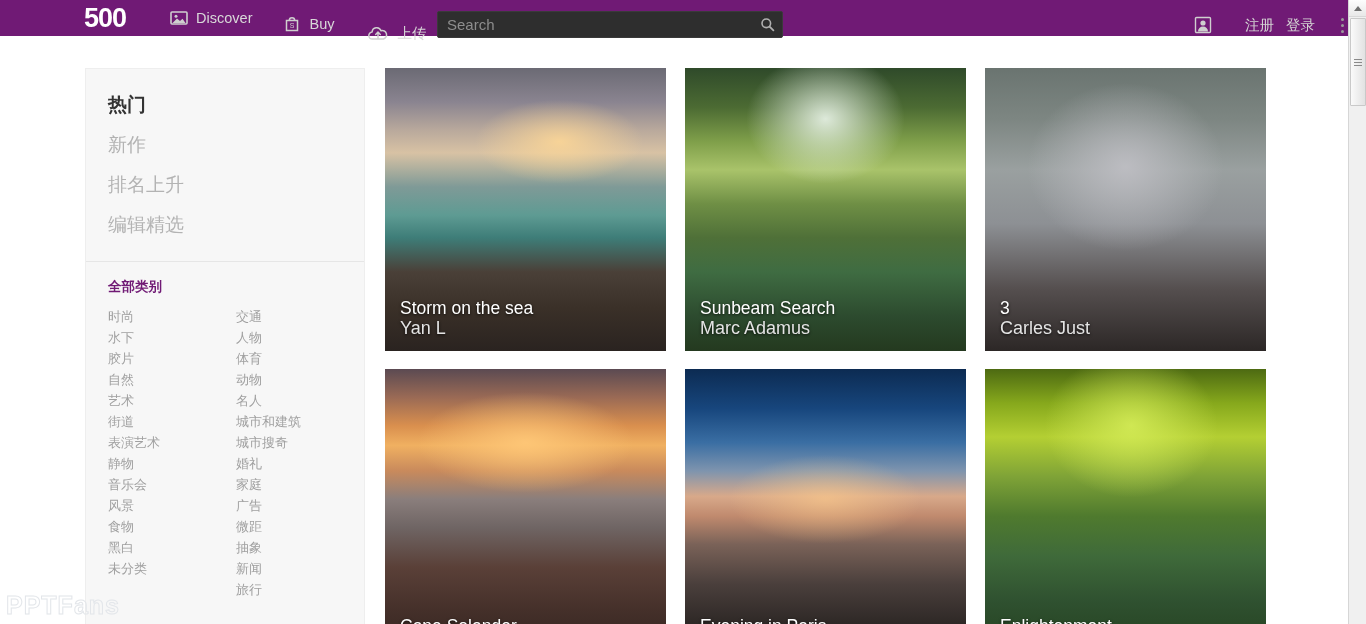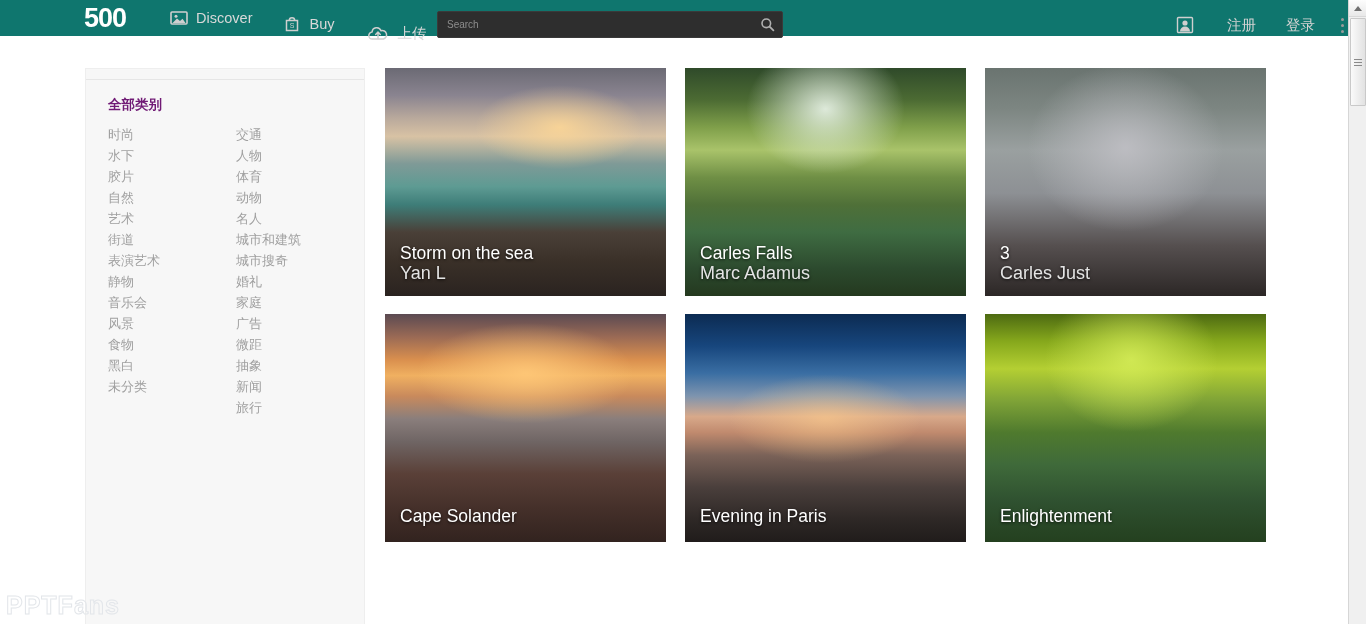--- a/index.html
+++ b/index.html
@@ -10,21 +10,21 @@
     background: #ffffff;
     font-family: "Liberation Sans", "DejaVu Sans", sans-serif;
   }
 
   #page { position: relative; width: 1366px; height: 624px; background: #ffffff; overflow: hidden; }
 
   
   .header {
     position: absolute; top: 0; left: 0;
     width: 1366px; height: 36px;
-    background: #0f766e;
+    background: #701a75;
     display: flex; align-items: center;
   }
   .logo {
     margin-left: 84px;
     color: #ffffff;
     font-size: 27px;
     font-weight: bold;
     letter-spacing: -1px;
     line-height: 1;
     user-select: none;
@@ -51,21 +51,21 @@
     border: 1px solid #3a3a3a;
     border-radius: 2px;
     display: flex; align-items: center;
   }
   .search-input {
     flex: 1;
     height: 25px;
     background: transparent;
     border: none; outline: none;
     color: #cccccc;
-    font-size: 10px;
+    font-size: 15px;
     font-family: "Liberation Sans", sans-serif;
     padding: 0 8px 0 9px;
   }
   .search-input::placeholder { color: #8d8d8d; }
   .search-btn {
     width: 30px; height: 25px;
     background: transparent; border: none;
     display: flex; align-items: center; justify-content: center;
     cursor: pointer;
   }
@@ -73,21 +73,21 @@
   .header-right {
     position: absolute; right: 18px; top: 0;
     height: 50px;
     display: flex; align-items: center;
   }
   .auth-item {
     display: flex; align-items: center;
     color: #d3d3d3; font-size: 14.5px;
     cursor: pointer;
   }
-  .auth-register { margin-right: 30px; gap: 25px; }
+  .auth-register { margin-right: 12px; gap: 25px; }
   .auth-register .auth-label { margin-left: 8px; }
   .auth-login { margin-right: 22px; }
   .kebab { display: flex; flex-direction: column; gap: 3px; cursor: pointer; padding: 6px 4px; }
   .kebab span { display: block; width: 3px; height: 3px; border-radius: 50%; background: #9a9a9a; }
 
   
   .sidebar {
     position: absolute; left: 85px; top: 68px;
     width: 280px; height: 556px;
     background: #f7f7f7;
@@ -130,21 +130,21 @@
   }
 
   
   .grid {
     position: absolute; left: 385px; top: 68px;
     width: 900px;
   }
   .grid-row { display: flex; gap: 19px; margin-bottom: 18px; }
   .card {
     position: relative;
-    width: 281px; height: 228px;
+    width: 281px; height: 283px;
     overflow: hidden;
     cursor: pointer;
     background: #be185d;
   }
   .card-img { position: absolute; inset: 0; }
   .card-caption {
     position: absolute; left: 0; right: 0; bottom: 0;
     padding: 0 0 14px 15px;
     text-shadow: 0 1px 3px rgba(0,0,0,.75);
   }
@@ -313,20 +313,26 @@
       <div class="kebab">
         <span></span>
         <span></span>
         <span></span>
       </div>
     </div>
   </div>
 
   <div class="sidebar">
 
+    <div class="side-nav">
+      <div class="side-nav-item active">热门</div>
+      <div class="side-nav-item">新作</div>
+      <div class="side-nav-item">排名上升</div>
+      <div class="side-nav-item">编辑精选</div>
+    </div>
 
     <div class="side-divider"></div>
 
     <div class="cat-title">全部类别</div>
 
     <div class="cat-cols">
       <div class="cat-col">
         <div class="cat-item">时尚</div>
         <div class="cat-item">水下</div>
         <div class="cat-item">胶片</div>
@@ -366,21 +372,21 @@
       <div class="card">
         <div class="card-img ph-storm"></div>
         <div class="card-caption">
           <div class="card-title">Storm on the sea</div>
           <div class="card-author">Yan L</div>
         </div>
       </div>
       <div class="card">
         <div class="card-img ph-falls"></div>
         <div class="card-caption">
-          <div class="card-title">Carles Falls</div>
+          <div class="card-title">Sunbeam Search</div>
           <div class="card-author">Marc Adamus</div>
         </div>
       </div>
       <div class="card">
         <div class="card-img ph-monkeys"></div>
         <div class="card-caption">
           <div class="card-title">3</div>
           <div class="card-author">Carles Just</div>
         </div>
       </div>

